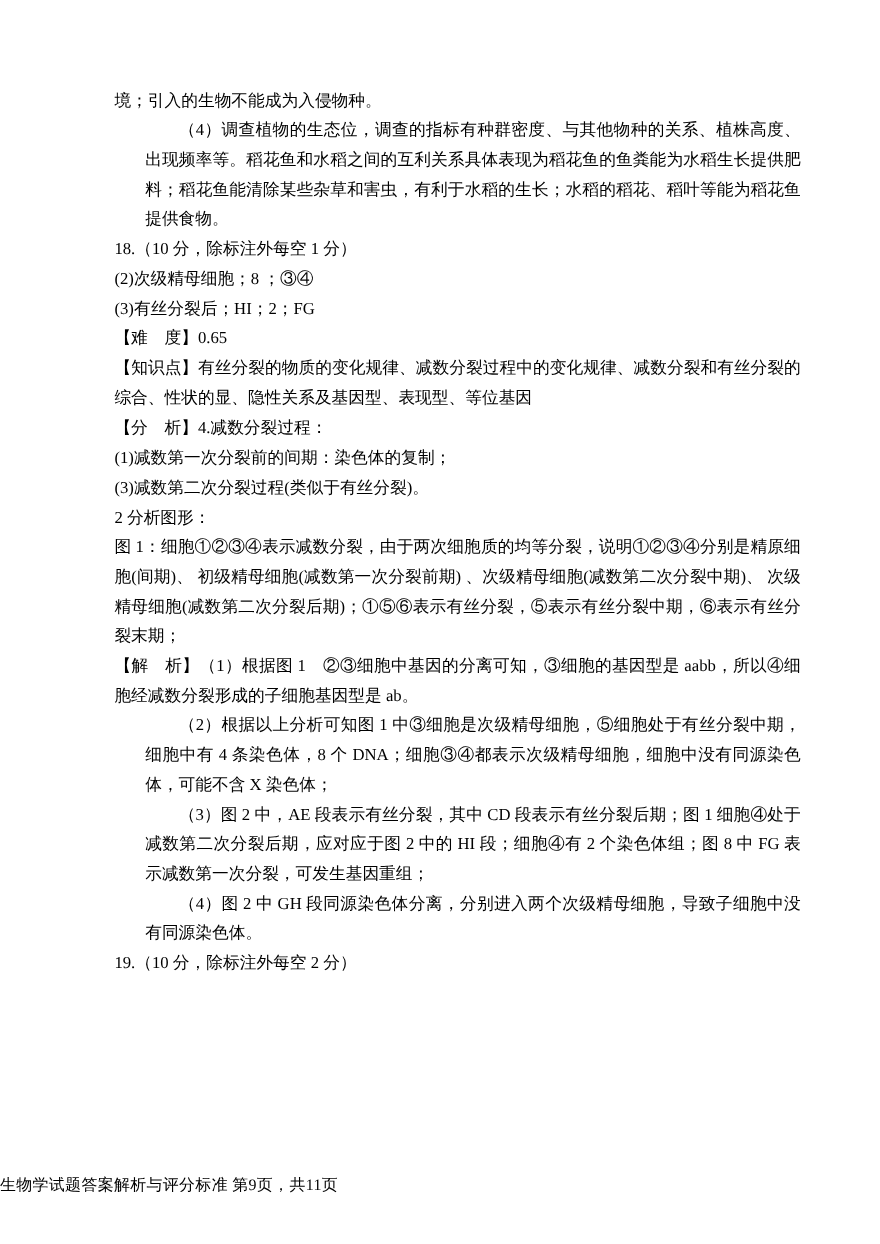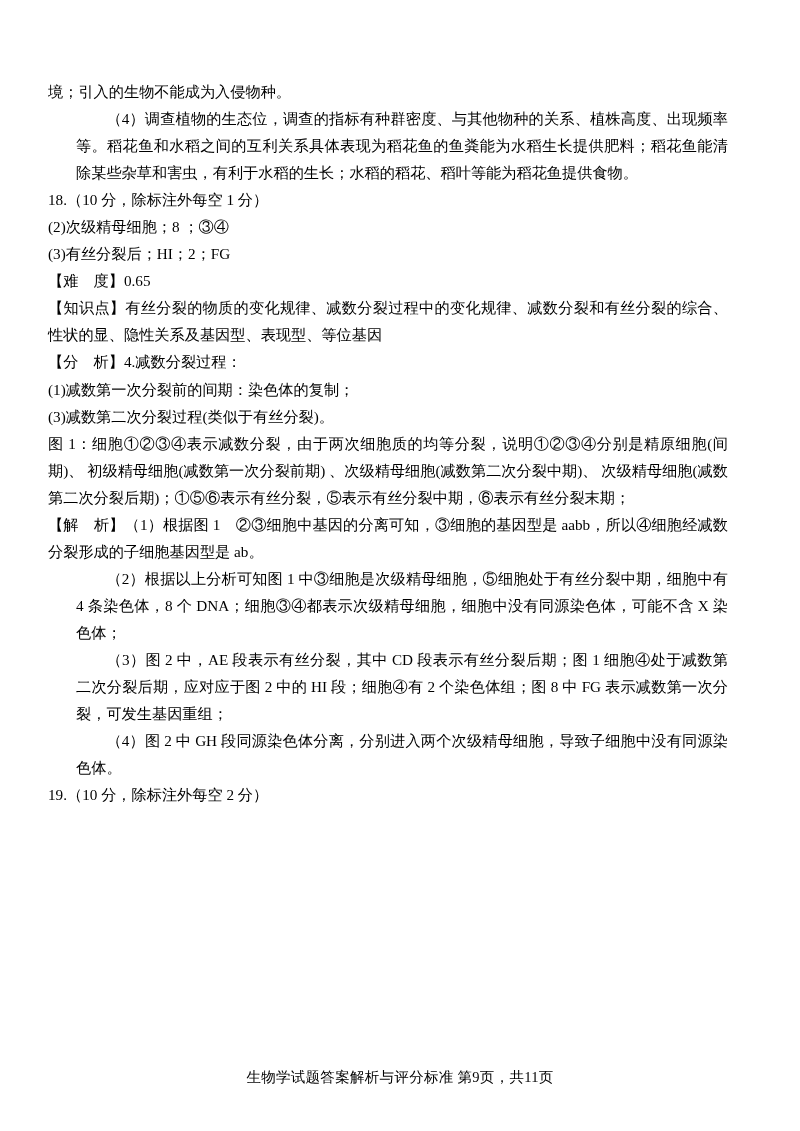--- a/index.html
+++ b/index.html
@@ -14,62 +14,62 @@
     color: #000000;
     position: relative;
     overflow: hidden;
   }
   .page {
     position: absolute;
     left: 0; top: 0;
     width: 800px;
     height: 1131px;
     box-sizing: border-box;
-    padding: 78px 72px 0 48px;
+    padding: 78px 72px 0 104px;
   }
   .body-text {
     font-size: 15.2px;
     line-height: 1.78;
     text-align: justify;
     text-justify: inter-ideograph;
   }
   .para {
     margin: 0;
     padding: 0;
   }
   .indent2 {
     text-indent: 2em;
     margin-left: 28px;
   }
   .footer {
     position: absolute;
     left: 0;
     bottom: 44px;
     width: 800px;
-    text-align: center;
     font-size: 14.5px;
     font-family: "Liberation Serif", "DejaVu Serif", serif;
     letter-spacing: 0.3px;
   }
 </style>
 </head>
 <body>
 
 <div class="page">
   <div class="body-text">
     <p class="para">境；引入的生物不能成为入侵物种。</p>
     <p class="para indent2">（4）调查植物的生态位，调查的指标有种群密度、与其他物种的关系、植株高度、出现频率等。稻花鱼和水稻之间的互利关系具体表现为稻花鱼的鱼粪能为水稻生长提供肥料；稻花鱼能清除某些杂草和害虫，有利于水稻的生长；水稻的稻花、稻叶等能为稻花鱼提供食物。</p>
     <p class="para">18.（10 分，除标注外每空 1 分）</p>
     <p class="para">(2)次级精母细胞；8 ；③④</p>
     <p class="para">(3)有丝分裂后；HI；2；FG</p>
     <p class="para">【难　度】0.65</p>
     <p class="para">【知识点】有丝分裂的物质的变化规律、减数分裂过程中的变化规律、减数分裂和有丝分裂的综合、性状的显、隐性关系及基因型、表现型、等位基因</p>
     <p class="para">【分　析】4.减数分裂过程：</p>
     <p class="para">(1)减数第一次分裂前的间期：染色体的复制；</p>
     <p class="para">(3)减数第二次分裂过程(类似于有丝分裂)。</p>
+    <p class="para">2 分析图形：</p>
     <p class="para">图 1：细胞①②③④表示减数分裂，由于两次细胞质的均等分裂，说明①②③④分别是精原细胞(间期)、 初级精母细胞(减数第一次分裂前期) 、次级精母细胞(减数第二次分裂中期)、 次级精母细胞(减数第二次分裂后期)；①⑤⑥表示有丝分裂，⑤表示有丝分裂中期，⑥表示有丝分裂末期；</p>
     <p class="para">【解　析】（1）根据图 1　②③细胞中基因的分离可知，③细胞的基因型是 aabb，所以④细胞经减数分裂形成的子细胞基因型是 ab。</p>
     <p class="para indent2">（2）根据以上分析可知图 1 中③细胞是次级精母细胞，⑤细胞处于有丝分裂中期，细胞中有 4 条染色体，8 个 DNA；细胞③④都表示次级精母细胞，细胞中没有同源染色体，可能不含 X 染色体；</p>
     <p class="para indent2">（3）图 2 中，AE 段表示有丝分裂，其中 CD 段表示有丝分裂后期；图 1 细胞④处于减数第二次分裂后期，应对应于图 2 中的 HI 段；细胞④有 2 个染色体组；图 8 中 FG 表示减数第一次分裂，可发生基因重组；</p>
     <p class="para indent2">（4）图 2 中 GH 段同源染色体分离，分别进入两个次级精母细胞，导致子细胞中没有同源染色体。</p>
     <p class="para">19.（10 分，除标注外每空 2 分）</p>
   </div>
 </div>
 
 <div class="footer">生物学试题答案解析与评分标准  第9页，共11页</div>

